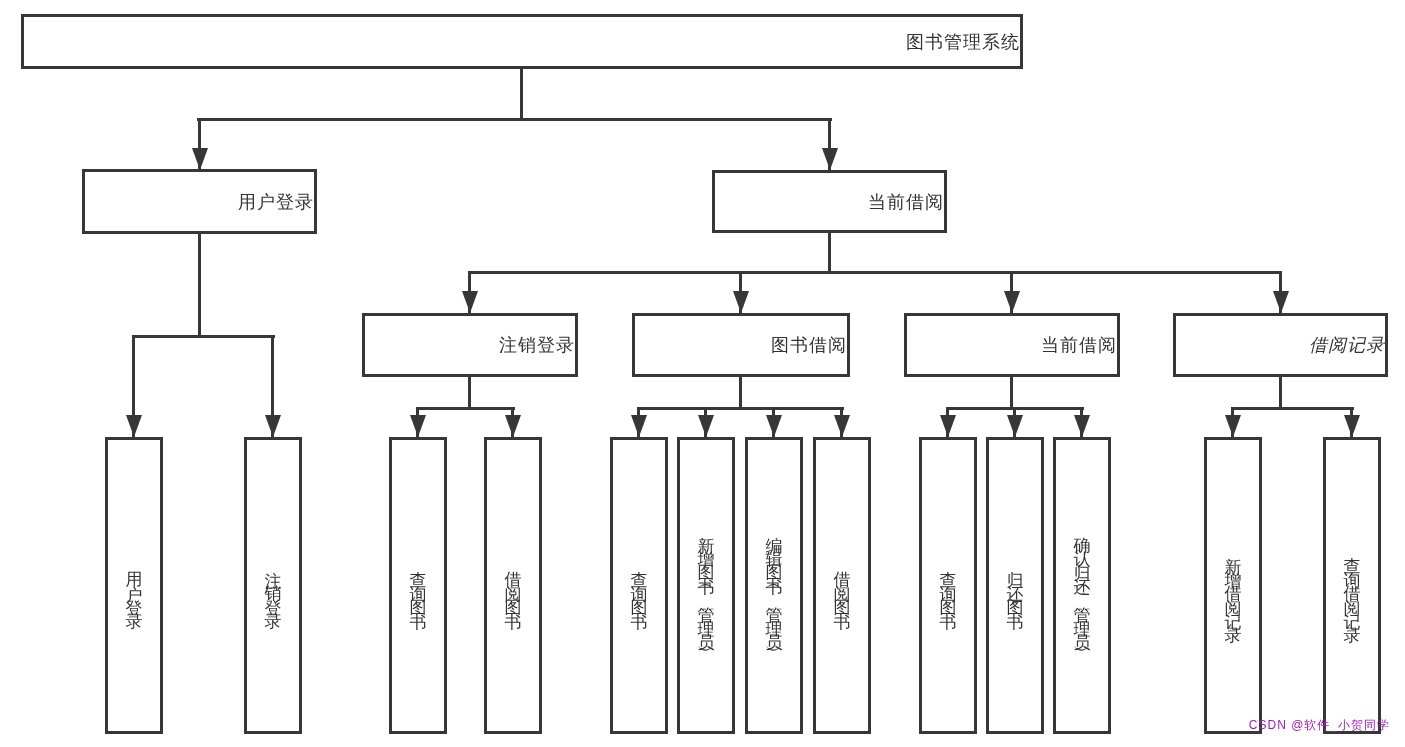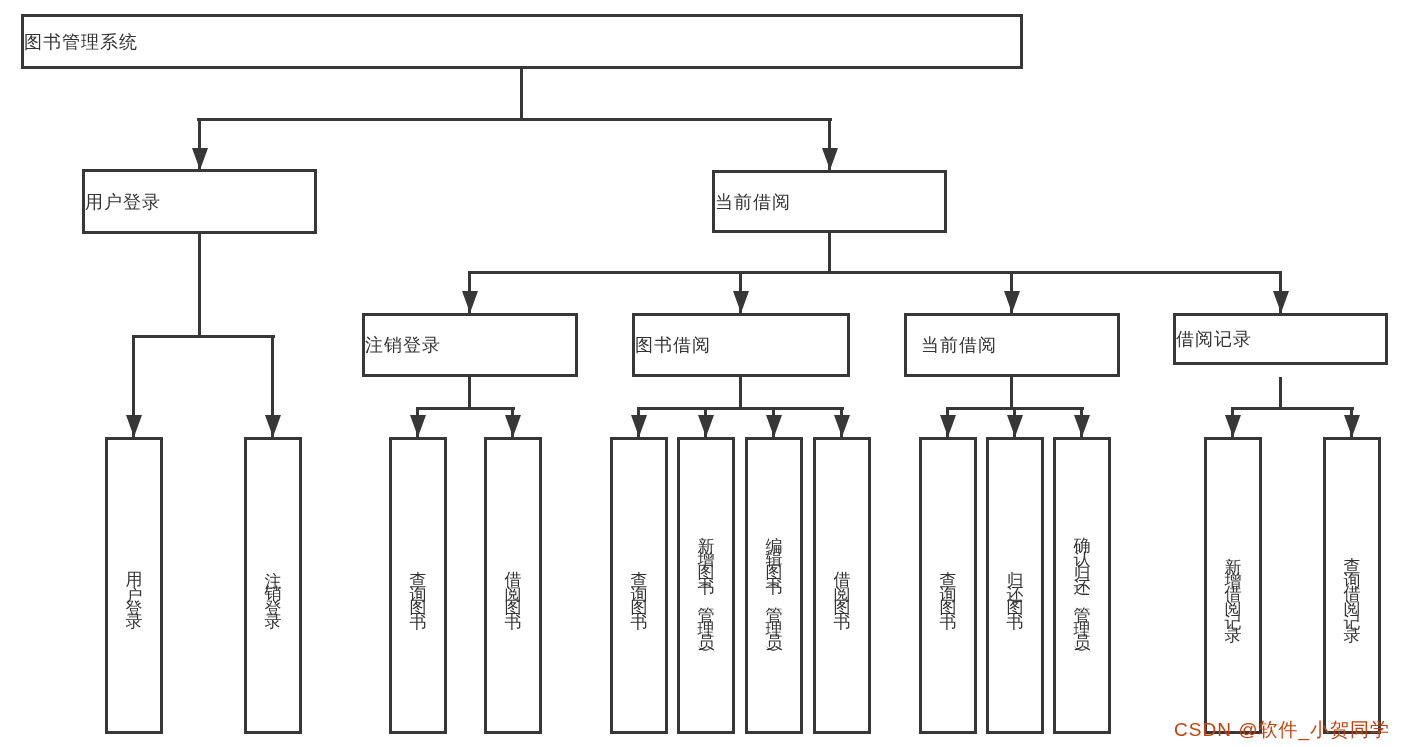--- a/index.html
+++ b/index.html
@@ -11,21 +11,21 @@
     font-family: "Liberation Sans", "DejaVu Sans", sans-serif;
     overflow: hidden;
   }
   .box {
     position: absolute;
     box-sizing: border-box;
     border: 3px solid #373737;
     background: #ffffff;
     display: flex;
     align-items: center;
-    justify-content: flex-start;
+    justify-content: flex-end;
     color: #333333;
     font-size: 18px;
     letter-spacing: 1px;
     z-index: 2;
   }
   .leaf {
     position: absolute;
     box-sizing: border-box;
     top: 437px;
     width: 58px;
@@ -55,22 +55,22 @@
     bottom: 0;
     width: 0; height: 0;
     border-left: 8px solid transparent;
     border-right: 8px solid transparent;
     border-top: 22px solid #373737;
   }
   .watermark {
     position: absolute;
     top: 717px;
     right: 15px;
-    font-size: 19px;
-    color: #c2410c;
+    font-size: 12px;
+    color: #a21caf;
     letter-spacing: 1px;
     z-index: 5;
   }
 </style>
 </head>
 <body>
 
 <div id="canvas">
 
   <div class="box" style="left:21px; top:14px; width:1002px; height:55px;">
@@ -103,21 +103,21 @@
 
   <div class="box" style="left:362px; top:313px; width:216px; height:64px;">
     <span>注销登录</span>
   </div>
   <div class="box" style="left:632px; top:313px; width:218px; height:64px;">
     <span>图书借阅</span>
   </div>
   <div class="box" style="left:904px; top:313px; width:216px; height:64px;padding-left:14px;">
     <span>当前借阅</span>
   </div>
-  <div class="box" style="left:1173px; top:313px; width:215px; height:52px;">
+  <div class="box" style="left:1173px; top:313px; width:215px; height:64px;font-style:italic;">
     <span>借阅记录</span>
   </div>
 
   <div class="v-line" style="left:468px; top:377px; height:30px;"></div>
   <div class="h-line" style="left:416px; top:407px; width:99px;"></div>
   <div class="arrow" style="left:416px; top:407px; height:30px;"></div>
   <div class="arrow" style="left:511px; top:407px; height:30px;"></div>
 
   <div class="v-line" style="left:739px; top:377px; height:30px;"></div>
   <div class="h-line" style="left:637px; top:407px; width:207px;"></div>

